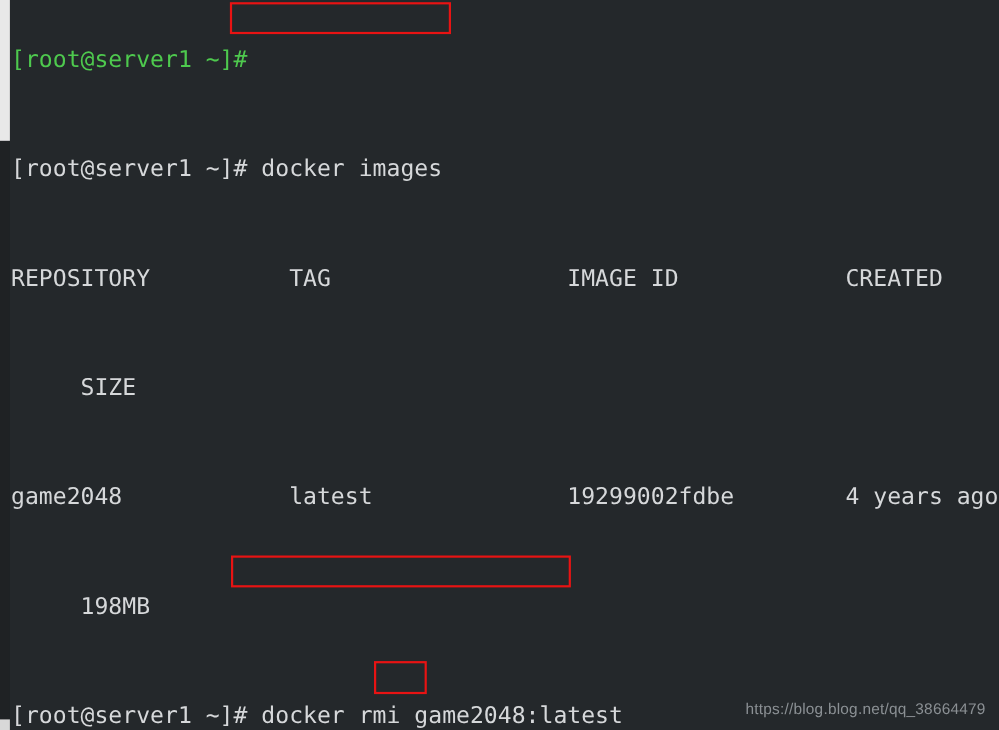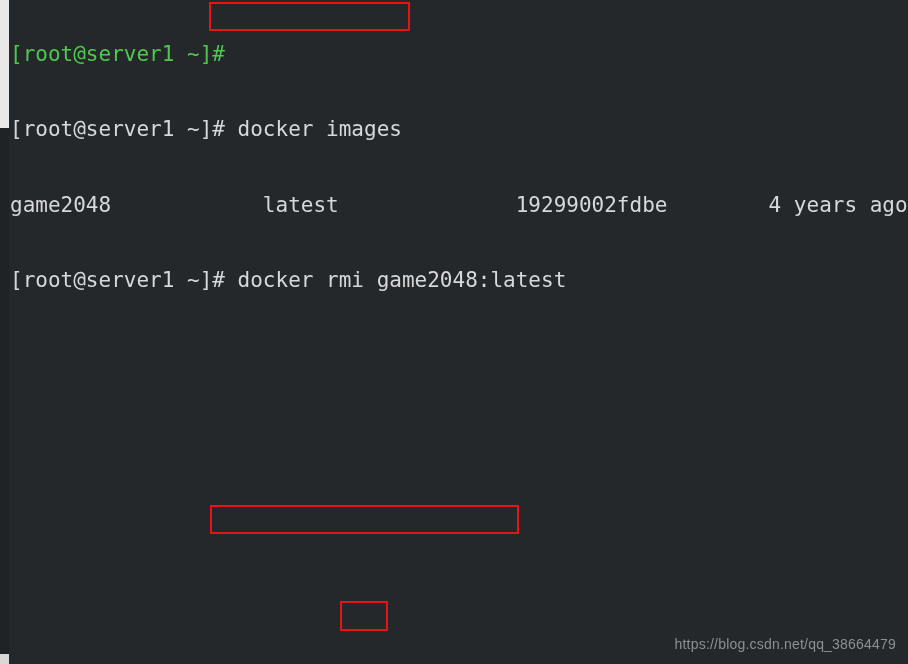--- a/index.html
+++ b/index.html
@@ -46,20 +46,21 @@
     color: #d6d8da;
     font-size: 21px;
     line-height: 25.1px;
     letter-spacing: 0px;
     white-space: pre;
     z-index: 2;
   }
   #term .ln {
     height: 25.1px;
     white-space: pre;
+    margin-top: 24px;
   }
   #term .clip-top {
     margin-top: -8px;
   }
   .green { color: #4ec94e; }
   
   .hl {
     position: absolute;
     border: 2px solid #e81313;
     box-sizing: border-box;
@@ -89,21 +90,24 @@
 <div id="screen">
 
   <div id="left-strip">
     <div id="strip-top-white"></div>
     <div id="strip-bottom-white"></div>
   </div>
 
   <div id="term">
     <div class="ln clip-top green">[root@server1 ~]#</div>
     <div class="ln">[root@server1 ~]# docker images</div>
+    <div class="ln">REPOSITORY          TAG                 IMAGE ID            CREATED</div>
+    <div class="ln">     SIZE</div>
     <div class="ln">game2048            latest              19299002fdbe        4 years ago</div>
+    <div class="ln">     198MB</div>
     <div class="ln">[root@server1 ~]# docker rmi game2048:latest</div>
     
     
     
     
     
     
     
     
     
@@ -117,15 +121,15 @@
     
     
     
     
   </div>
 
   <div class="hl" id="hl-docker-images"></div>
   <div class="hl" id="hl-rmi-mario"></div>
   <div class="hl" id="hl-force-flag"></div>
 
-  <div id="watermark">https://blog.csdn.net/qq_38664479</div>
+  <div id="watermark">https://blog.blog.net/qq_38664479</div>
 
 </div>
 
 </body></html>

